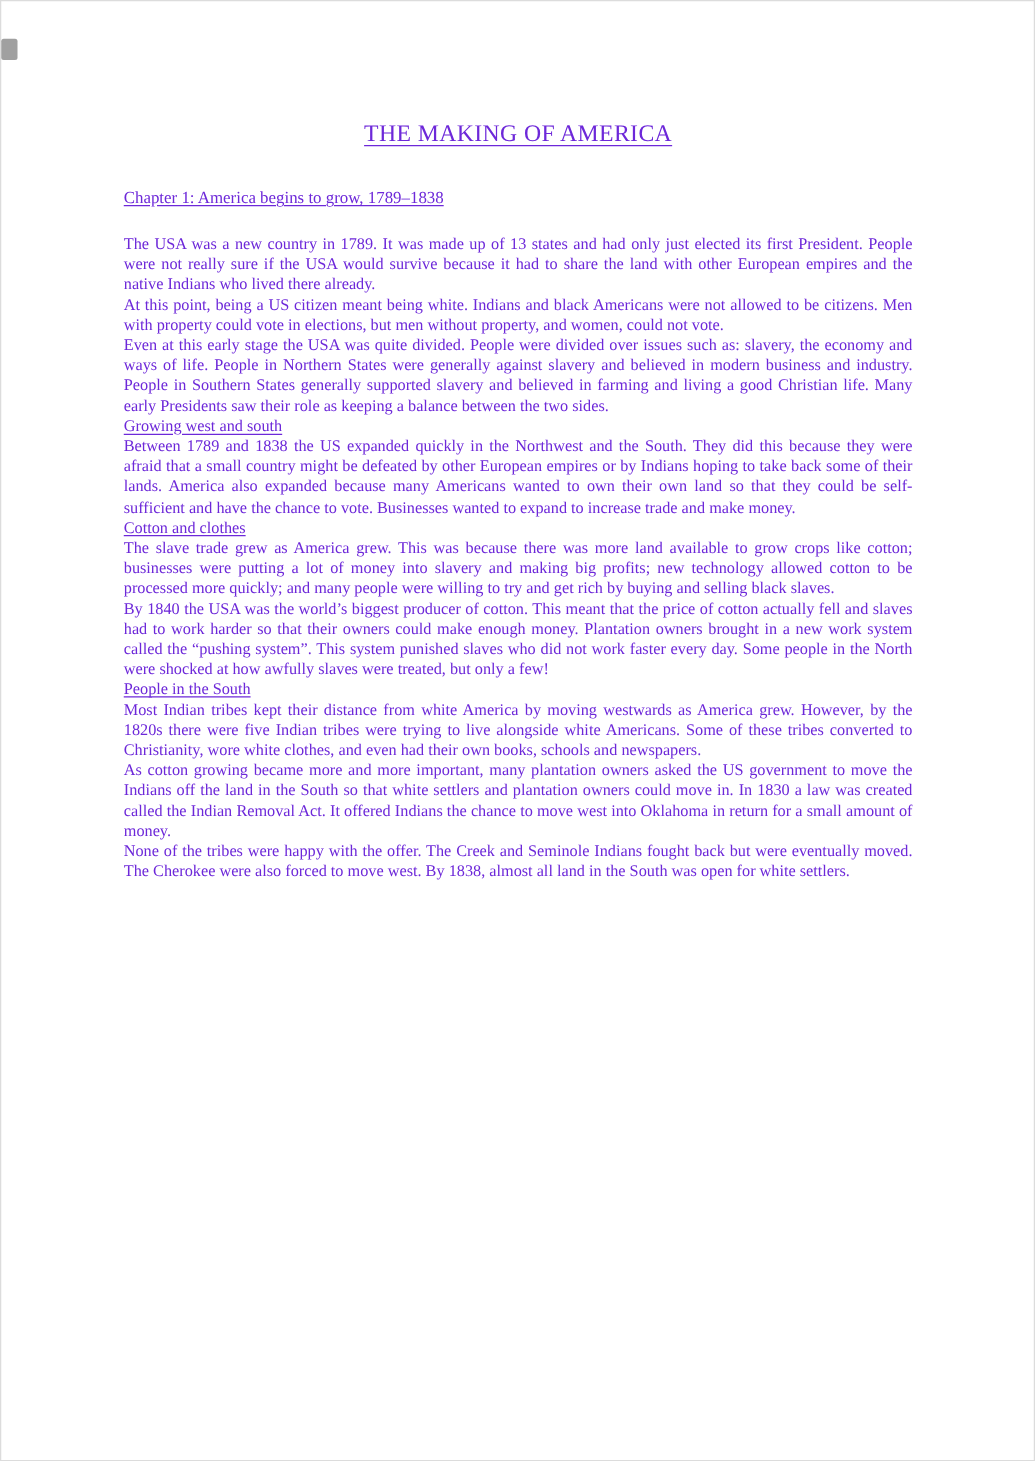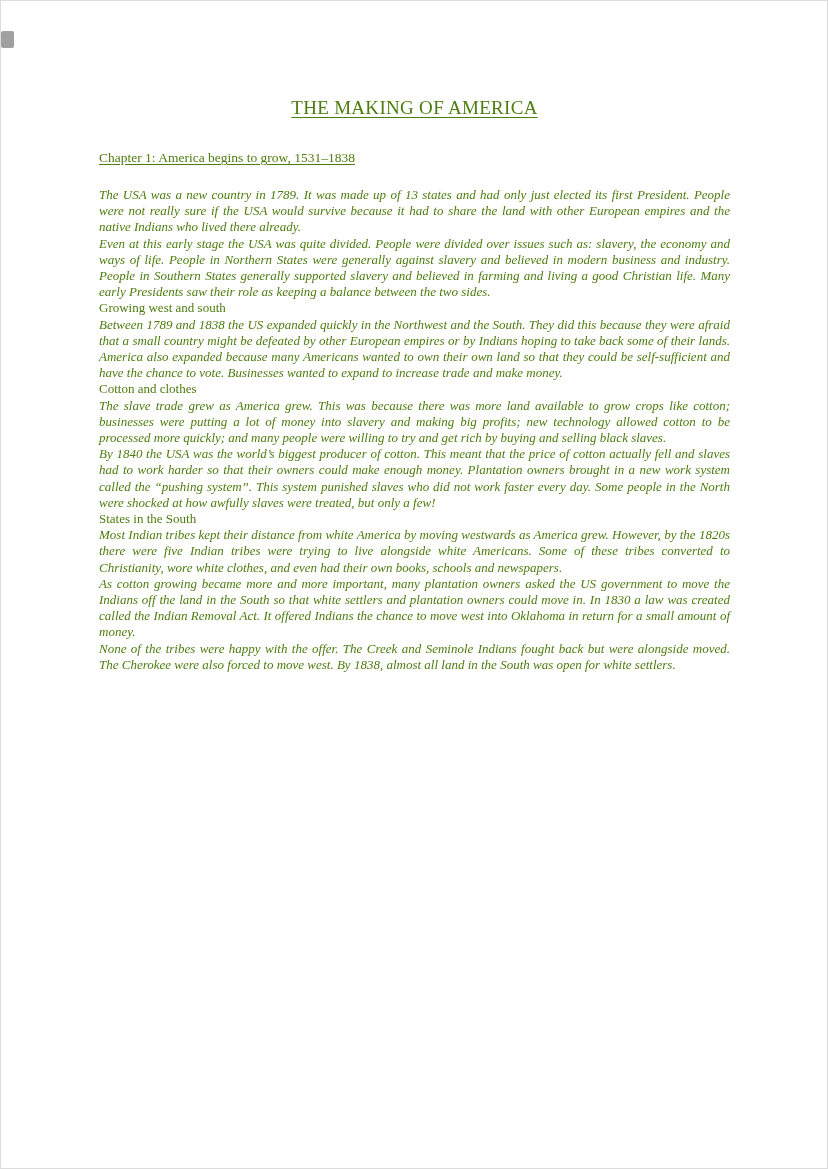--- a/index.html
+++ b/index.html
@@ -18,21 +18,21 @@
     position: absolute;
     top: 0;
     left: 0;
     width: 828px;
     height: 1169px;
     box-sizing: border-box;
     background: #ffffff;
     border: 1px solid #dcdcdc;
     padding: 96px 97px 40px 98px;
     font-family: "Liberation Serif", "DejaVu Serif", serif;
-    color: #4d7c0f;
+    color: #6d28d9;
   }
   .edge-artifact {
     position: absolute;
     left: 0px;
     top: 30px;
     width: 13px;
     height: 17px;
     background: #8f8f8f;
     border-radius: 2px;
     opacity: 0.85;
@@ -54,52 +54,53 @@
     text-underline-offset: 2px;
   }
   .body-text {
     font-size: 13px;
     line-height: 16.2px;
   }
   .body-text p {
     margin: 0;
     text-align: justify;
     text-justify: inter-word;
-    font-style: italic;
   }
   .subheading {
     margin: 0;
     font-size: 13px;
     font-weight: 400;
     line-height: 16.2px;
+    text-decoration: underline;
     text-underline-offset: 2px;
   }
 </style>
 </head>
 <body>
 
 <div class="viewport">
   <div class="page">
 
     <h1 class="doc-title">THE MAKING OF AMERICA</h1>
 
-    <h2 class="chapter-heading">Chapter 1: America begins to grow, 1531–1838</h2>
+    <h2 class="chapter-heading">Chapter 1: America begins to grow, 1789–1838</h2>
 
     <div class="body-text">
       <p>The USA was a new country in 1789. It was made up of 13 states and had only just elected its first President. People were not really sure if the USA would survive because it had to share the land with other European empires and the native Indians who lived there already.</p>
+      <p>At this point, being a US citizen meant being white. Indians and black Americans were not allowed to be citizens. Men with property could vote in elections, but men without property, and women, could not vote.</p>
       <p>Even at this early stage the USA was quite divided. People were divided over issues such as: slavery, the economy and ways of life. People in Northern States were generally against slavery and believed in modern business and industry. People in Southern States generally supported slavery and believed in farming and living a good Christian life. Many early Presidents saw their role as keeping a balance between the two sides.</p>
 
       <h3 class="subheading">Growing west and south</h3>
       <p>Between 1789 and 1838 the US expanded quickly in the Northwest and the South. They did this because they were afraid that a small country might be defeated by other European empires or by Indians hoping to take back some of their lands. America also expanded because many Americans wanted to own their own land so that they could be self-sufficient and have the chance to vote. Businesses wanted to expand to increase trade and make money.</p>
 
       <h3 class="subheading">Cotton and clothes</h3>
       <p>The slave trade grew as America grew. This was because there was more land available to grow crops like cotton; businesses were putting a lot of money into slavery and making big profits; new technology allowed cotton to be processed more quickly; and many people were willing to try and get rich by buying and selling black slaves.</p>
       <p>By 1840 the USA was the world’s biggest producer of cotton. This meant that the price of cotton actually fell and slaves had to work harder so that their owners could make enough money. Plantation owners brought in a new work system called the “pushing system”. This system punished slaves who did not work faster every day. Some people in the North were shocked at how awfully slaves were treated, but only a few!</p>
 
-      <h3 class="subheading">States in the South</h3>
+      <h3 class="subheading">People in the South</h3>
       <p>Most Indian tribes kept their distance from white America by moving westwards as America grew. However, by the 1820s there were five Indian tribes were trying to live alongside white Americans. Some of these tribes converted to Christianity, wore white clothes, and even had their own books, schools and newspapers.</p>
       <p>As cotton growing became more and more important, many plantation owners asked the US government to move the Indians off the land in the South so that white settlers and plantation owners could move in. In 1830 a law was created called the Indian Removal Act. It offered Indians the chance to move west into Oklahoma in return for a small amount of money.</p>
-      <p>None of the tribes were happy with the offer. The Creek and Seminole Indians fought back but were alongside moved. The Cherokee were also forced to move west. By 1838, almost all land in the South was open for white settlers.</p>
+      <p>None of the tribes were happy with the offer. The Creek and Seminole Indians fought back but were eventually moved. The Cherokee were also forced to move west. By 1838, almost all land in the South was open for white settlers.</p>
     </div>
 
     <div class="edge-artifact"></div>
   </div>
 </div>
 
 </body></html>

